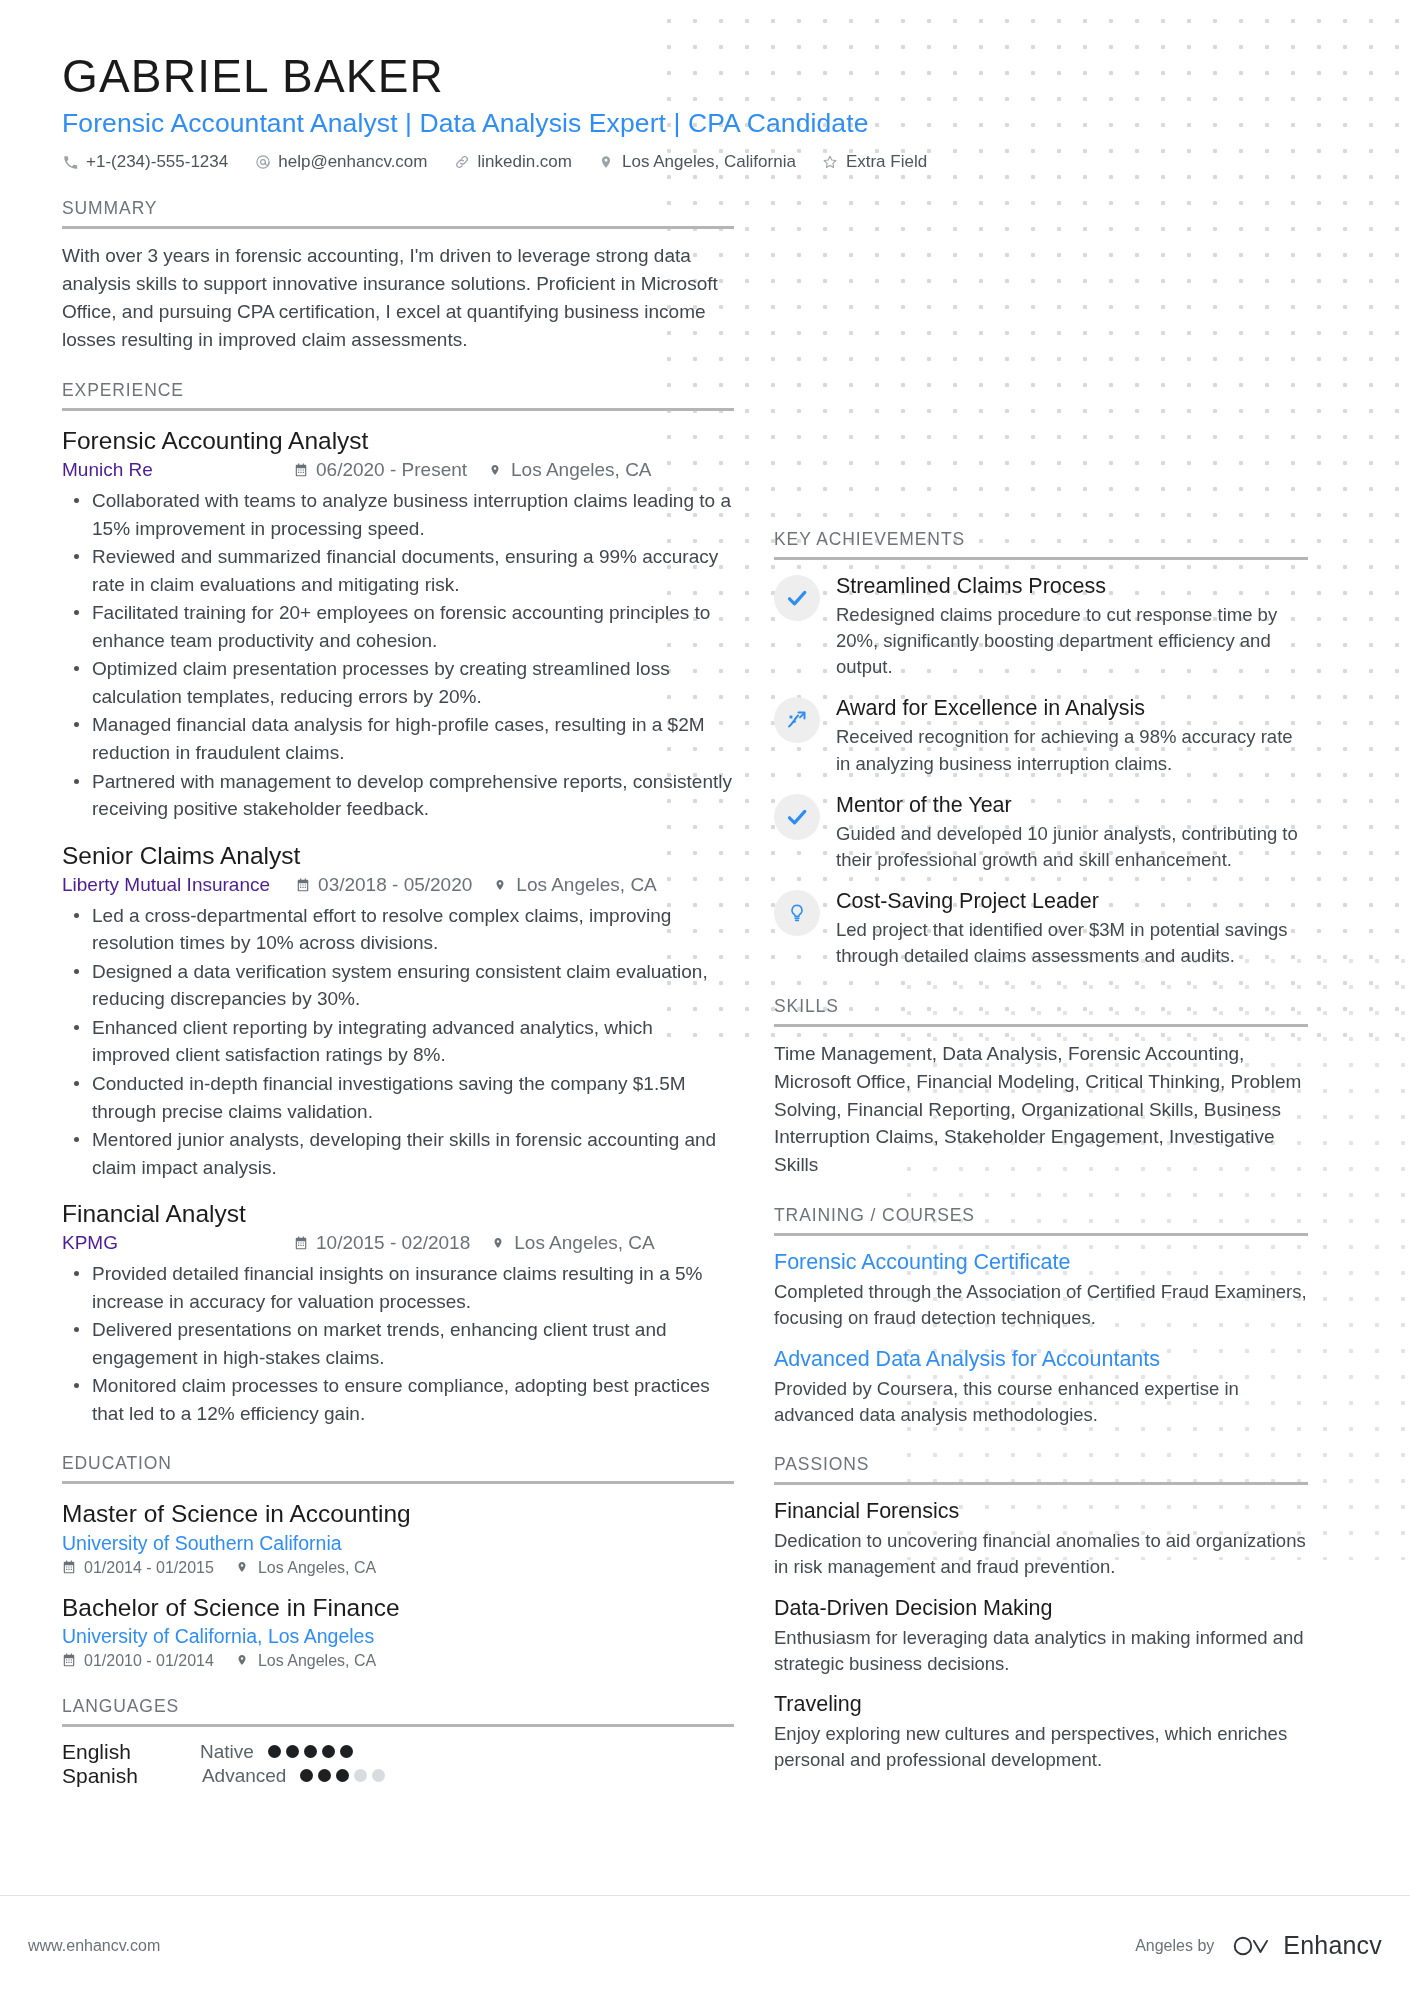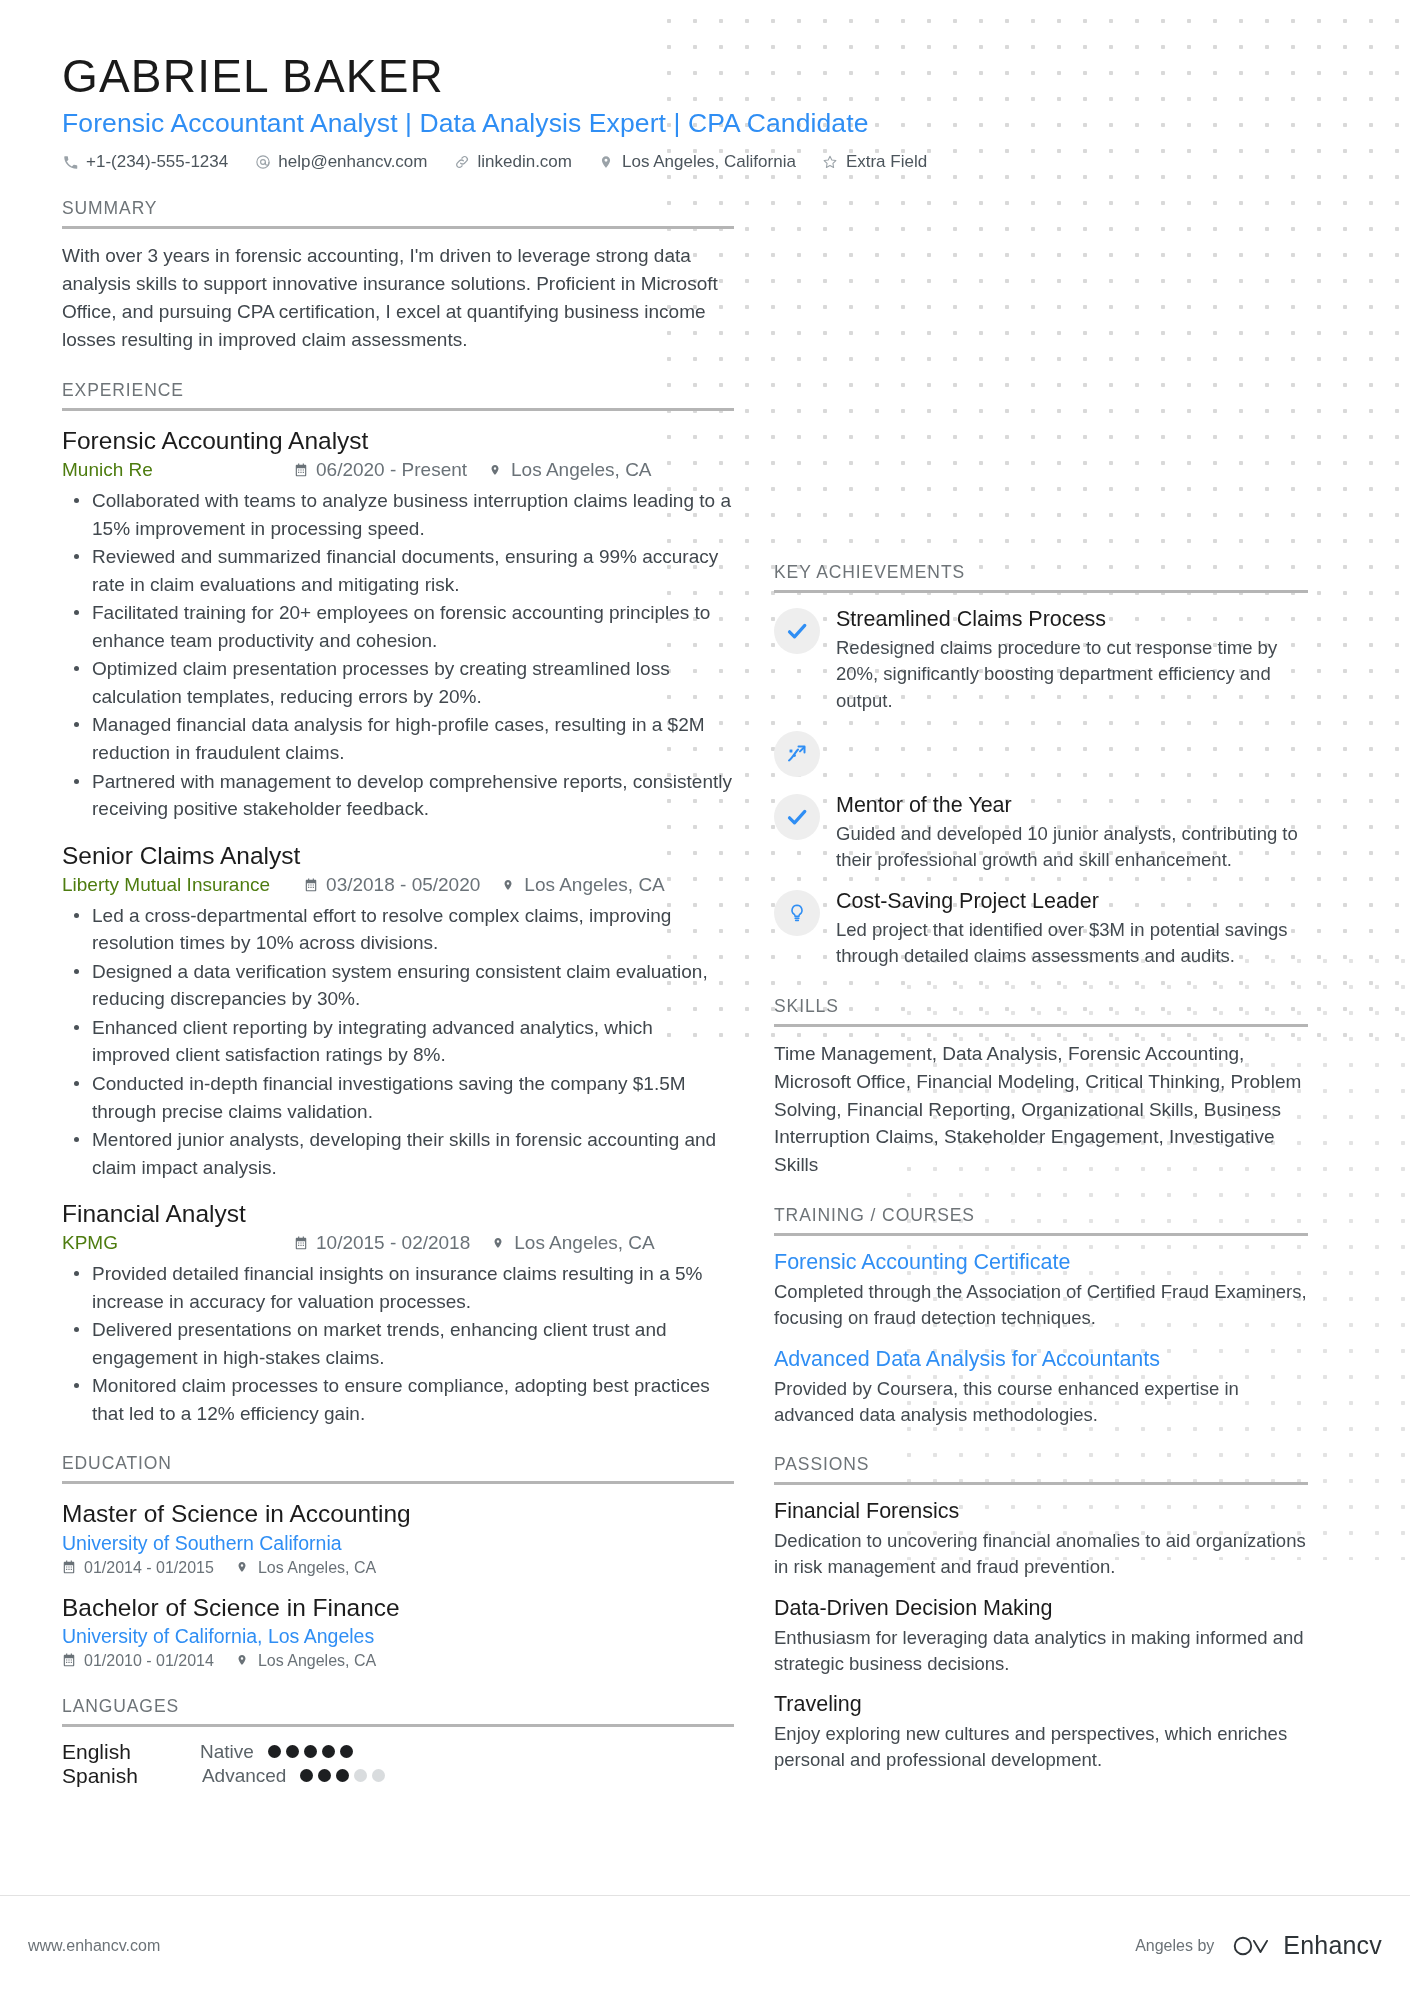--- a/index.html
+++ b/index.html
@@ -128,23 +128,23 @@
     margin-bottom: 2px;
   }
   .entry-meta {
     display: flex;
     align-items: baseline;
     font-size: 19px;
     color: #50585e;
     margin-bottom: 6px;
   }
   .entry-org {
-    color: #4d7c0f;
+    color: #4c1d95;
     min-width: 232px;
-    padding-right: 12px;
+    padding-right: 4px;
   }
   .entry-org.auto { min-width: 0; margin-right: 22px; }
   .meta-piece {
     display: inline-flex;
     align-items: baseline;
     color: #6a7278;
     margin-right: 22px;
     white-space: nowrap;
   }
   .meta-piece .mi {
@@ -590,20 +590,24 @@
 
           <div class="ka-item">
             <div class="ka-icon">
               <svg width="24" height="24" viewBox="0 0 24 24" fill="none" stroke="currentColor" stroke-width="2" stroke-linecap="round" stroke-linejoin="round">
                 <path d="M4 18.5C7.5 16 10.5 10 13 7.5"></path>
                 <path d="M13.5 4.5h6v6"></path>
                 <path d="M19.2 5.2L15 9.4"></path>
                 <circle cx="9.6" cy="13.6" r="1.3" fill="currentColor" stroke="none"></circle>
                 <path d="M5.2 8.2l1.6 1.6M6.8 8.2L5.2 9.8" stroke-width="1.6"></path>
               </svg>
+            </div>
+            <div class="ka-body">
+              <div class="ka-title">Award for Excellence in Analysis</div>
+              <div class="ka-desc">Received recognition for achieving a 98% accuracy rate in analyzing business interruption claims.</div>
             </div>
           </div>
 
           <div class="ka-item">
             <div class="ka-icon">
               <svg width="24" height="24" viewBox="0 0 24 24" fill="none" stroke="currentColor" stroke-width="3.2" stroke-linecap="round" stroke-linejoin="round">
                   <path d="M4.5 12.8l5 5.1L19.8 6.4"></path>
                 </svg>
             </div>
             <div class="ka-body">

